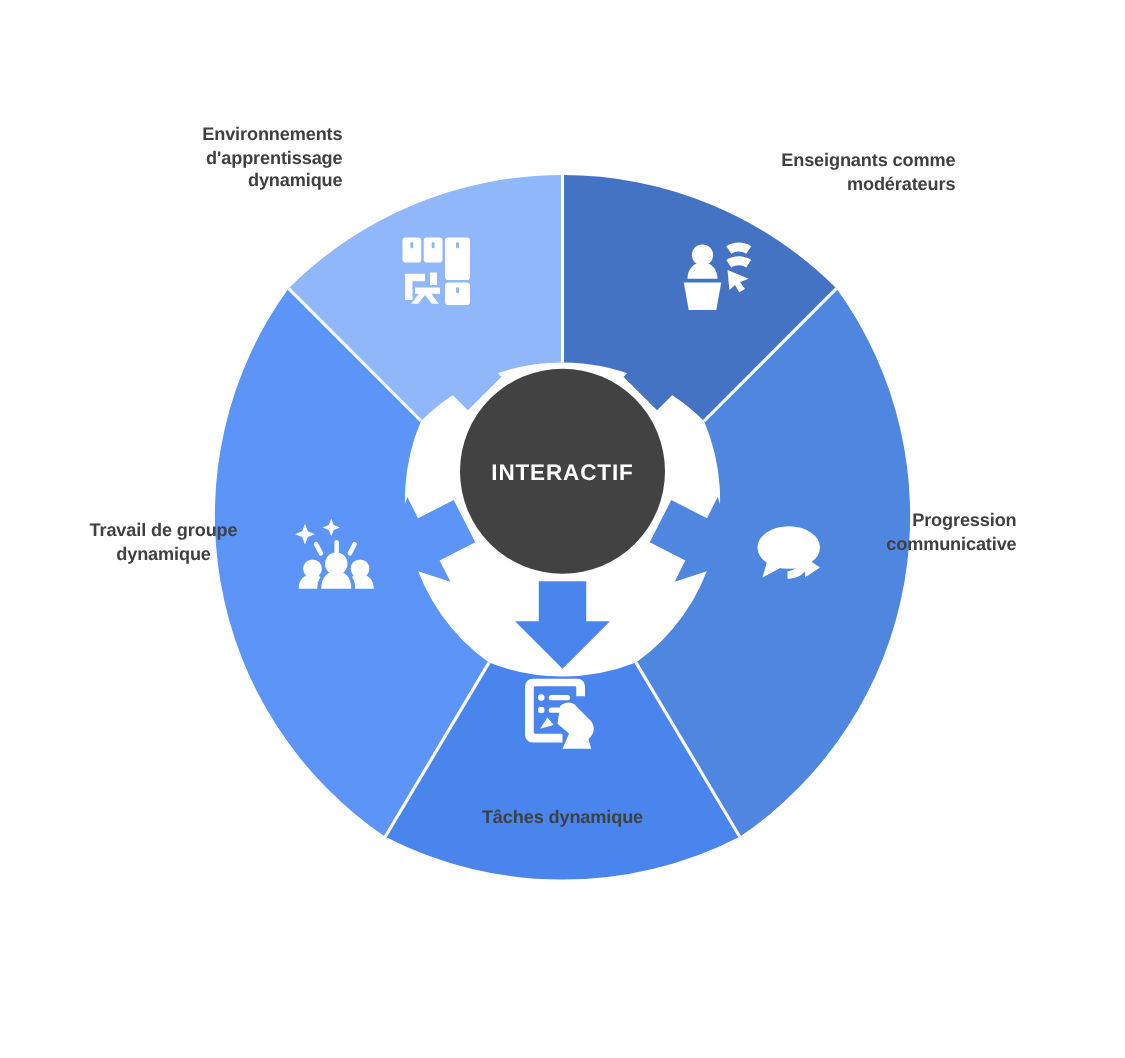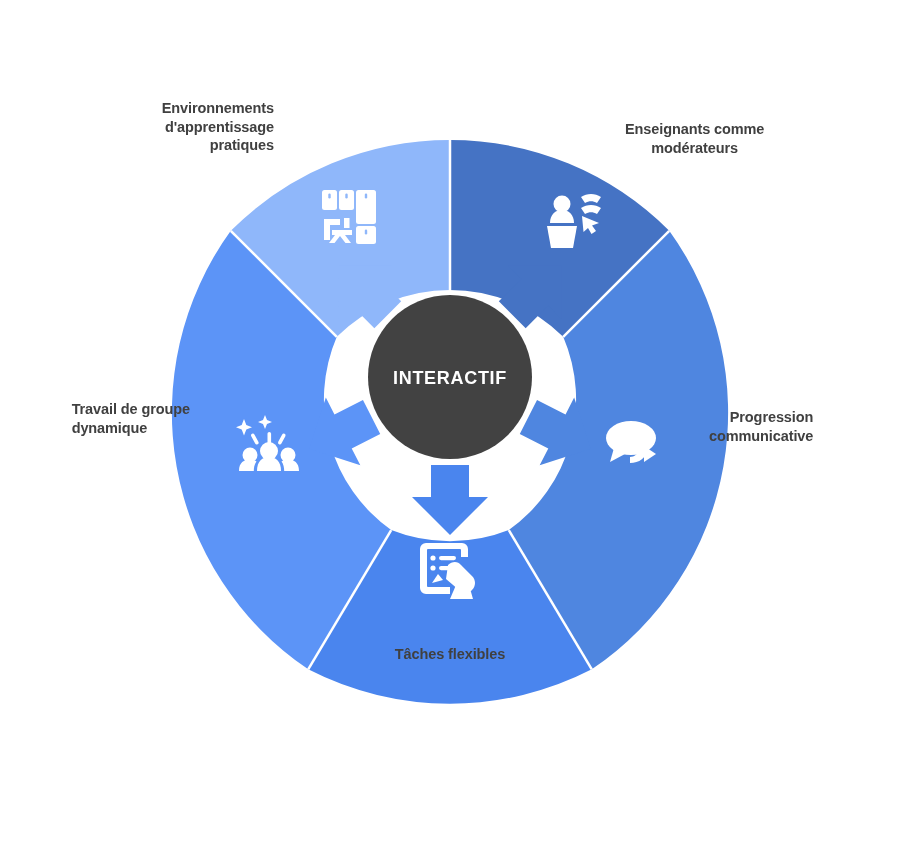--- a/index.html
+++ b/index.html
@@ -31,23 +31,23 @@
     position: absolute;
     font-family: "Liberation Sans", sans-serif;
     font-size: 14.5px;
     font-weight: bold;
     color: #404040;
     line-height: 18.5px;
     white-space: pre-line;
     letter-spacing: -0.1px;
   }
   .label-tl { right: 626px; top: 99px; text-align: right; }
-  .label-tr { left: 625px; top: 120px; text-align: center; }
+  .label-tr { left: 625px; top: 120px; text-align: right; }
   .label-r  { left: 709px; top: 408px; text-align: right; }
-  .label-l  { right: 710px; top: 400px; text-align: left; }
+  .label-l  { right: 710px; top: 416px; text-align: center; }
   .label-b  { left: 0; right: 0; top: 645px; text-align: center; }
   .center-text {
     position: absolute;
     left: 370px;
     top: 368px;
     width: 160px;
     text-align: center;
     font-family: "Liberation Sans", sans-serif;
     font-size: 18px;
     font-weight: bold;
@@ -220,26 +220,26 @@
       <circle cx="50" cy="40" r="7.5"></circle>
       <path d="M 61 56 C 61 47.5 56 44.5 50 44.5 C 47.5 44.5 45.2 45.2 43.5 46.5 C 45.5 49 46.2 52.5 46.2 56 Z"></path>
     </g>
 
   </svg>
 
   <div class="center-text">INTERACTIF</div>
 
   <div class="label label-tl">Environnements
 d'apprentissage
-pratiques</div>
+dynamique</div>
 
   <div class="label label-tr">Enseignants comme
 modérateurs</div>
 
   <div class="label label-r">Progression
 communicative</div>
 
-  <div class="label label-b">Tâches flexibles</div>
+  <div class="label label-b">Tâches dynamique</div>
 
   <div class="label label-l">Travail de groupe
 dynamique</div>
 
 </div>
 
 </body></html>

